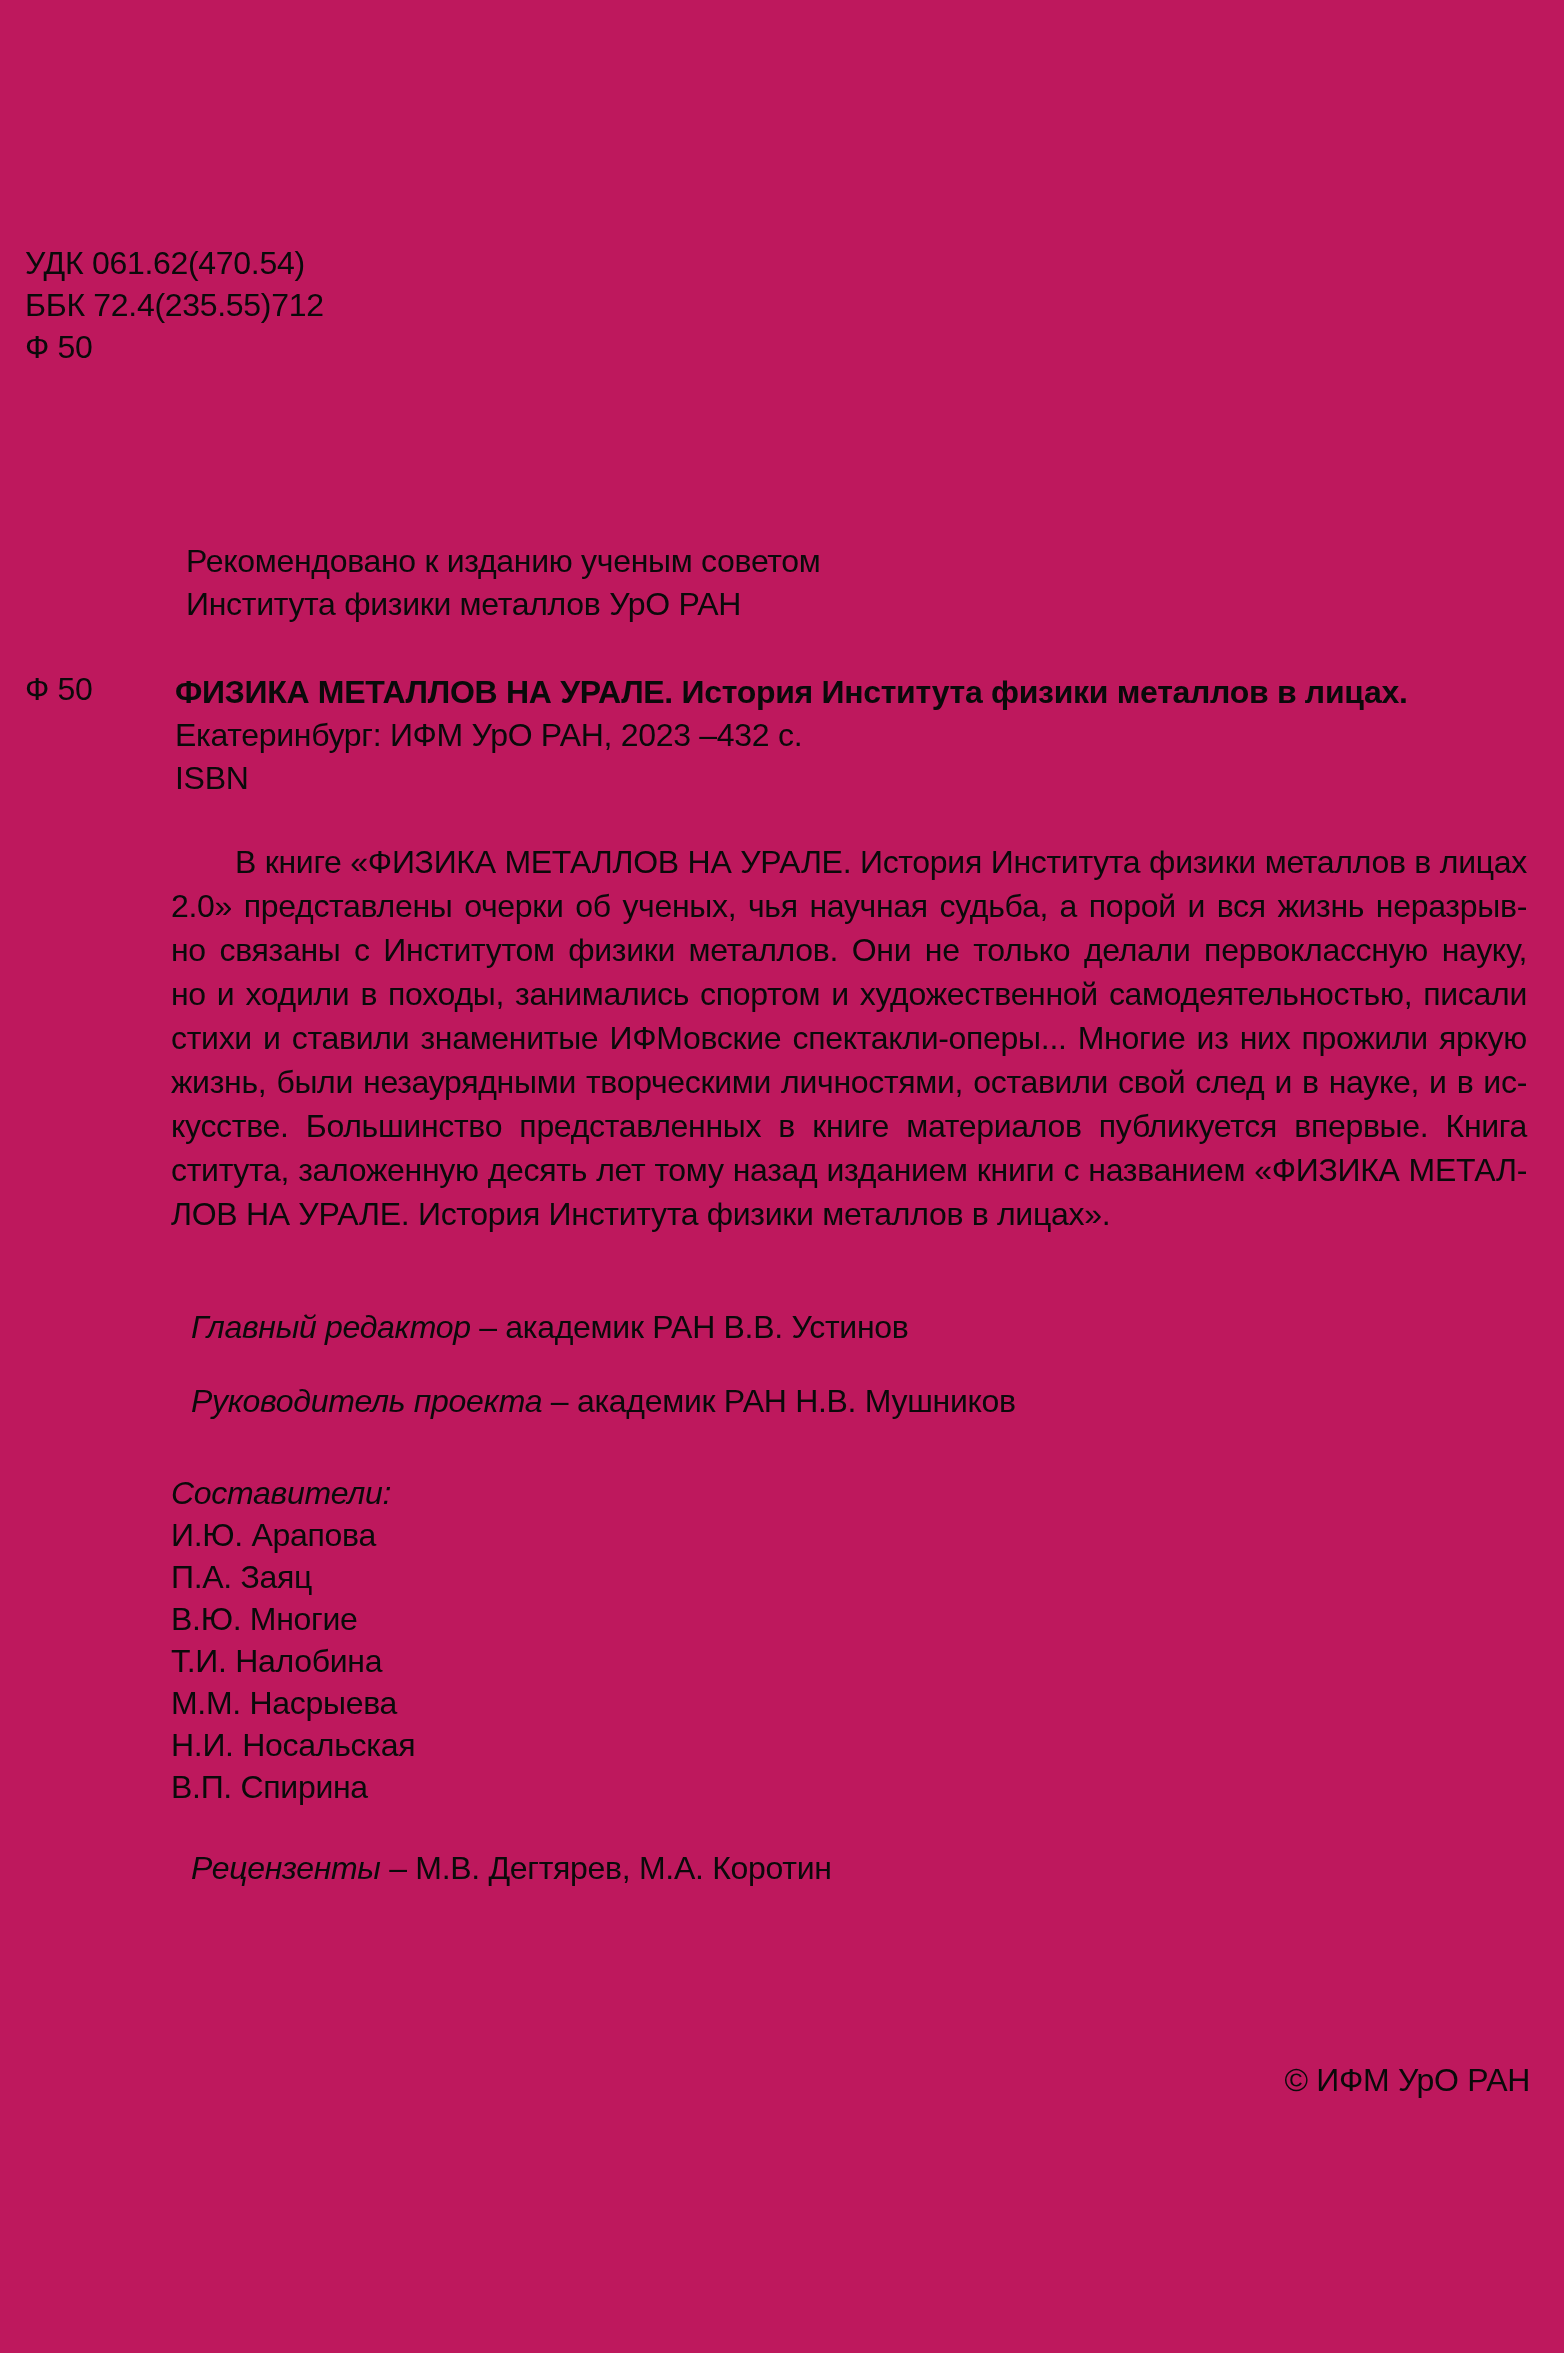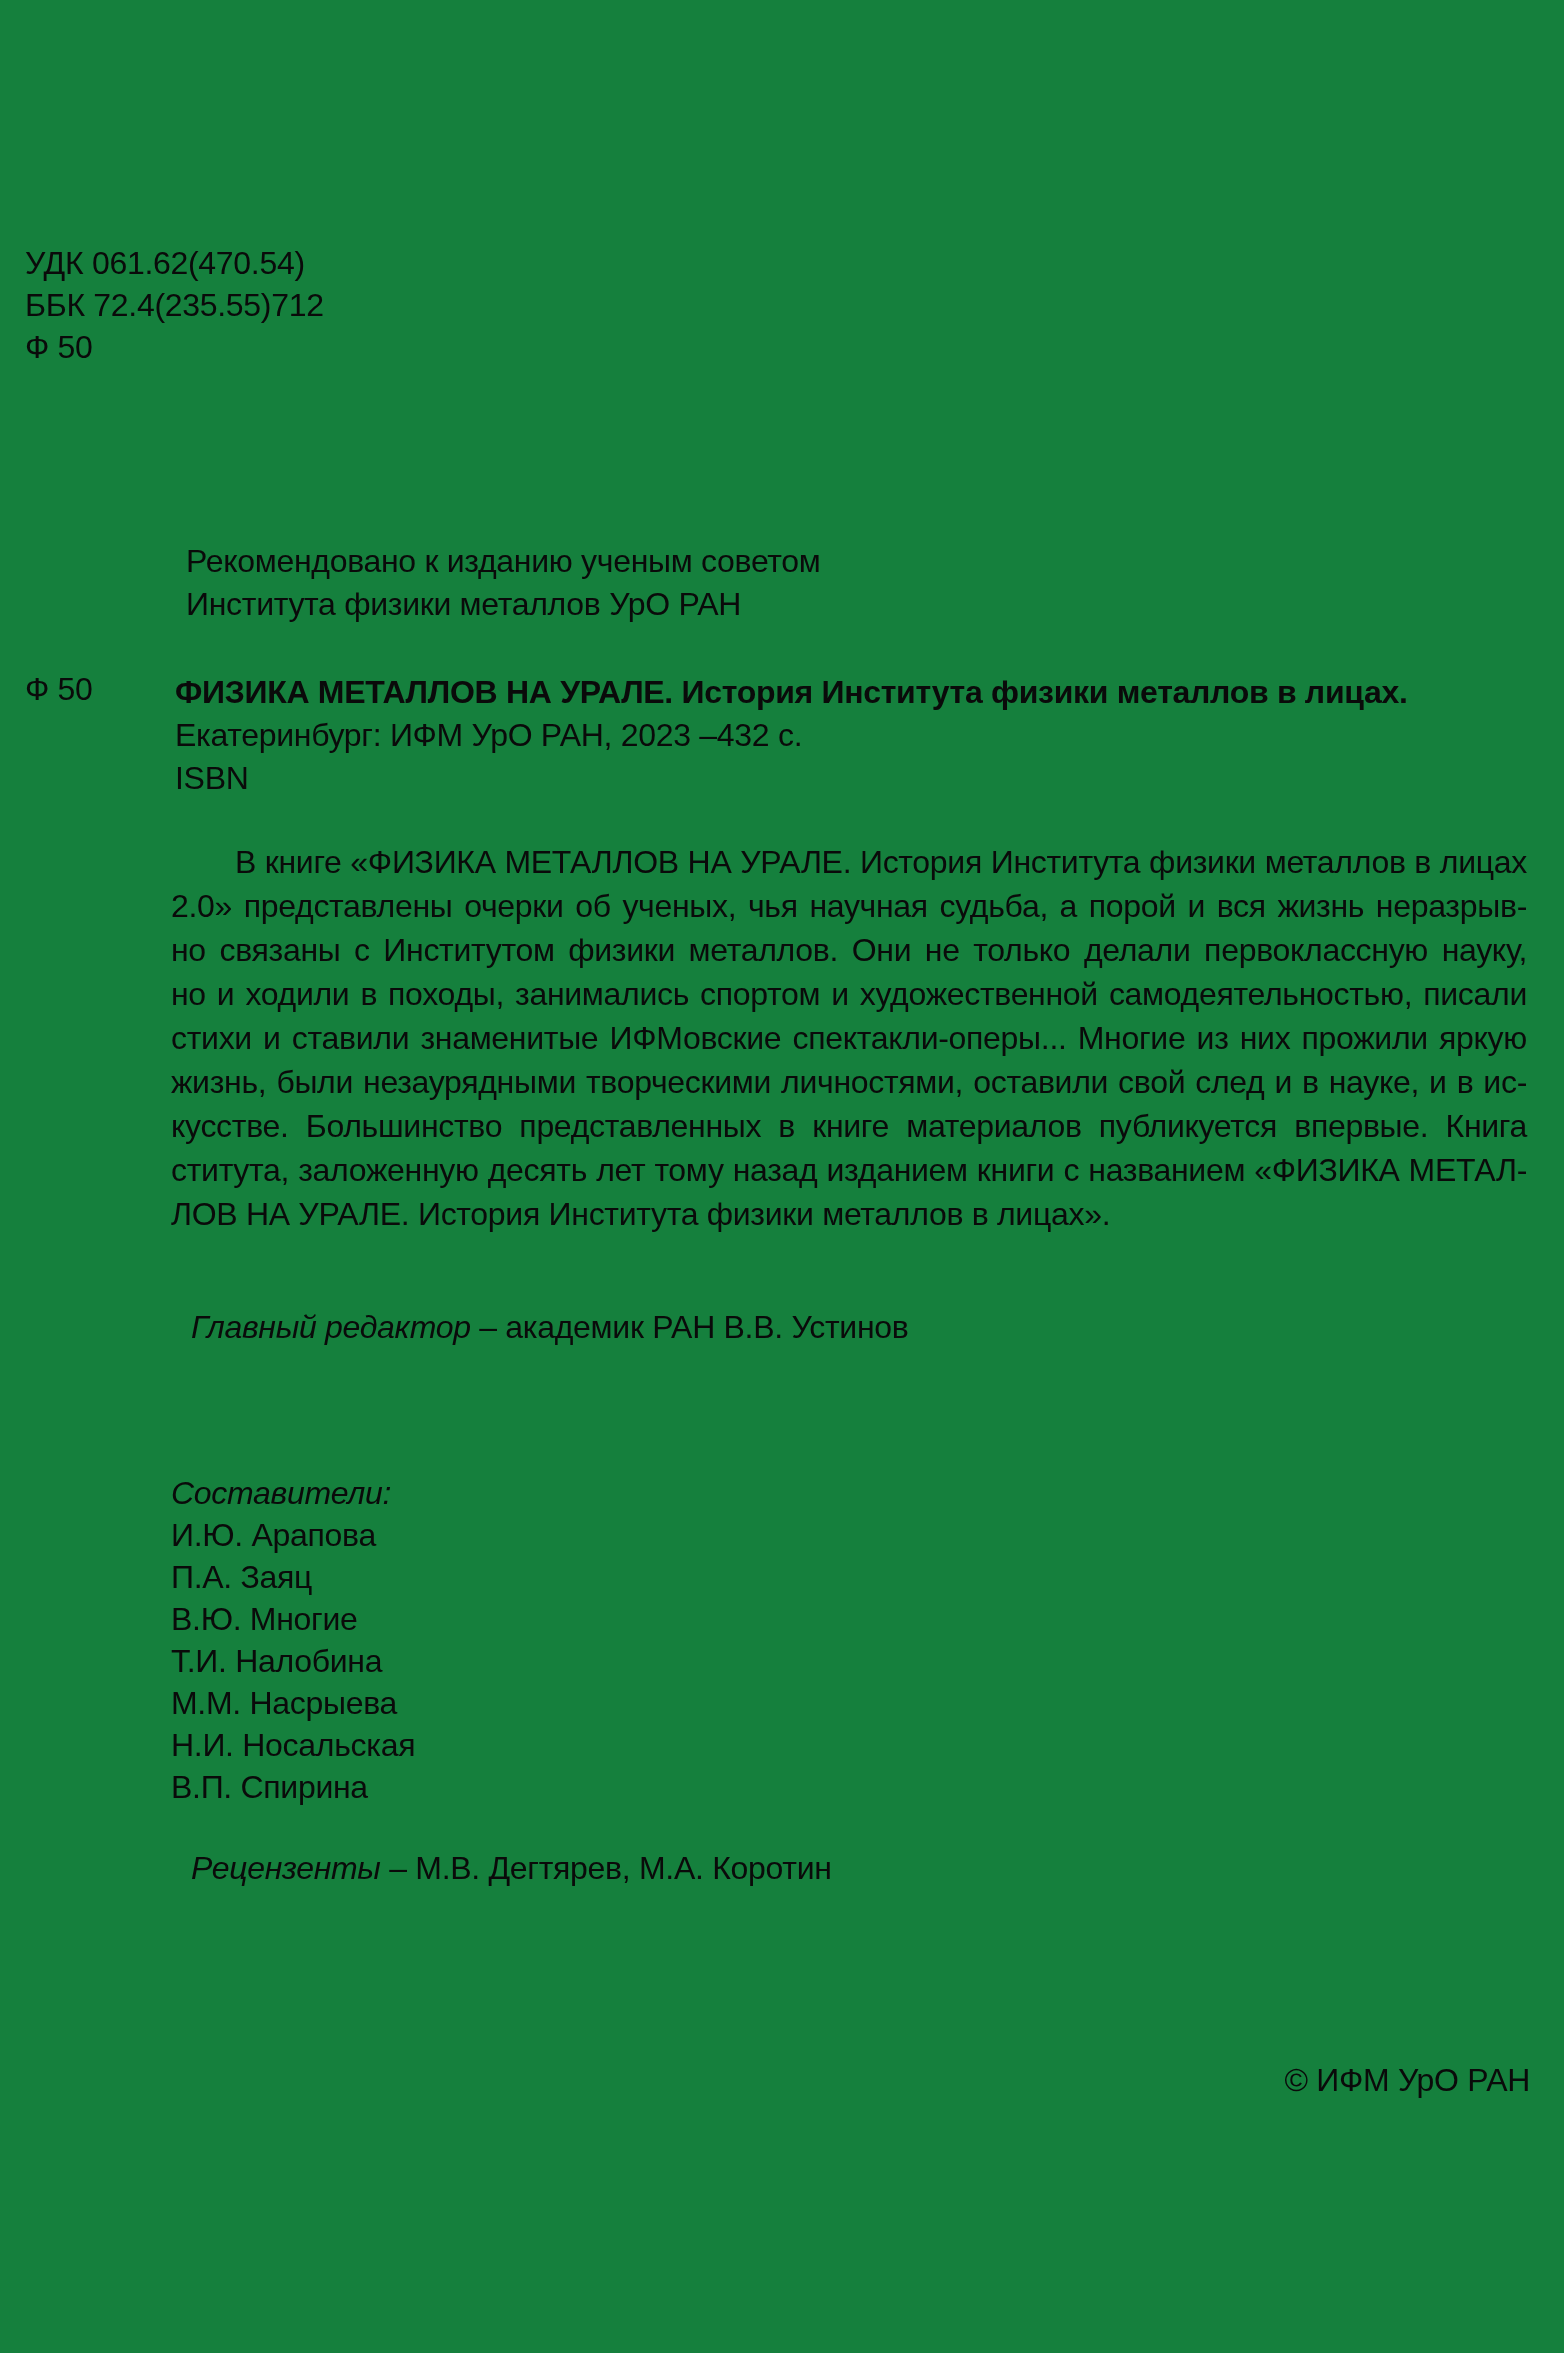--- a/index.html
+++ b/index.html
@@ -5,21 +5,21 @@
   html, body {
     margin: 0;
     padding: 0;
     background: #e8e8e8;
   }
   .page {
     position: relative;
     width: 1564px;
     height: 2354px;
     margin: 0 auto;
-    background: #15803d;
+    background: #be185d;
     color: #0a0a0a;
     font-family: "Liberation Sans", sans-serif;
     font-size: 32px;
     letter-spacing: -0.3px;
     overflow: hidden;
   }
   .abs { position: absolute; }
 
   .udk-block { left: 25px; top: 242px; line-height: 42px; white-space: nowrap; }
 
@@ -79,20 +79,24 @@
     <div class="line">кусстве. Большинство представленных в книге материалов публикуется впервые. Книга</div>
     <div class="line">ститута, заложенную десять лет тому назад изданием книги с названием «ФИЗИКА МЕТАЛ-</div>
     <div class="line last">ЛОВ НА УРАЛЕ. История Института физики металлов в лицах».</div>
   </div>
 
   <div class="abs one-line" style="top:1309px;">
     <span class="role">Главный редактор</span>
     <span>– академик РАН В.В. Устинов</span>
   </div>
 
+  <div class="abs one-line" style="top:1383px;">
+    <span class="role">Руководитель проекта</span>
+    <span>– академик РАН Н.В. Мушников</span>
+  </div>
 
   <div class="abs compilers">
     <div class="heading">Составители:</div>
     <div>И.Ю. Арапова</div>
     <div>П.А. Заяц</div>
     <div>В.Ю. Многие</div>
     <div>Т.И. Налобина</div>
     <div>М.М. Насрыева</div>
     <div>Н.И. Носальская</div>
     <div>В.П. Спирина</div>

